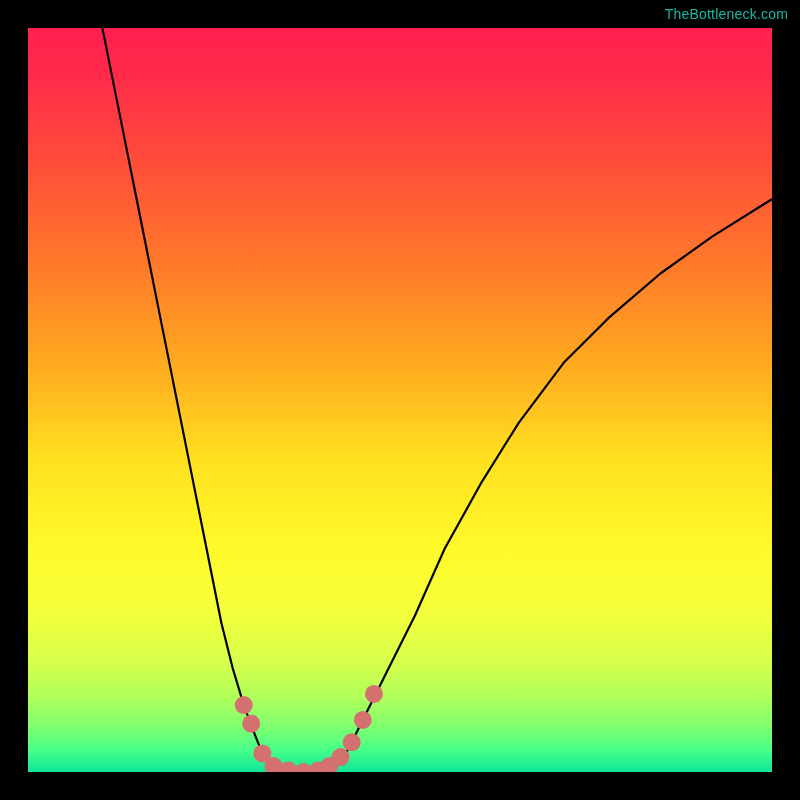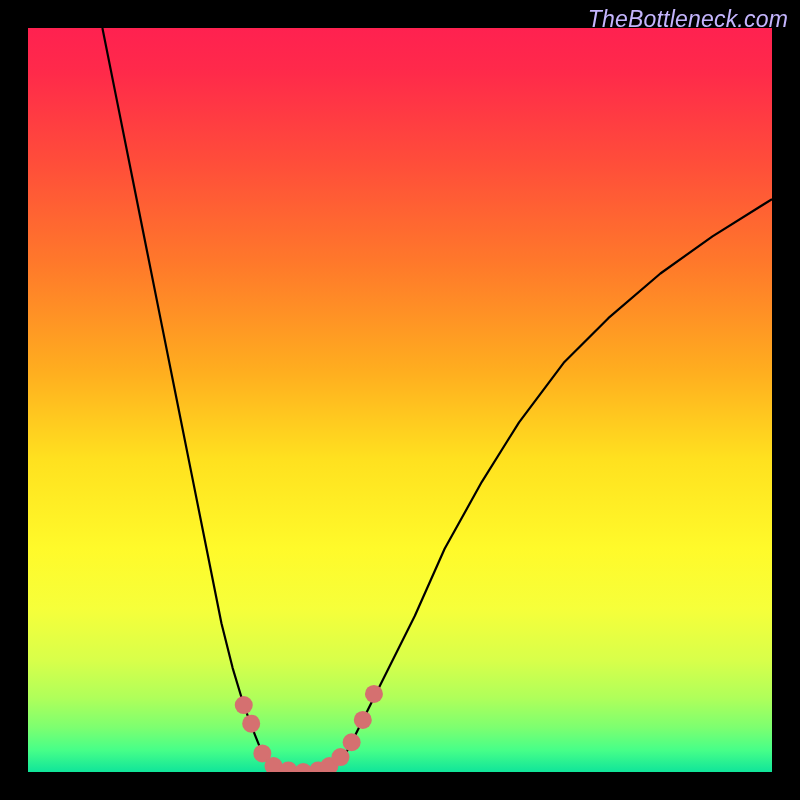--- a/index.html
+++ b/index.html
@@ -8,25 +8,24 @@
     position: relative;
     width: 800px;
     height: 800px;
     background: #000;
   }
   .watermark {
     position: absolute;
     top: 6px;
     right: 12px;
     font-family: Arial, Helvetica, sans-serif;
-    font-size: 23px;
-    color: #c4b5fd;
+    font-size: 14px;
+    color: #14b8a6;
     font-weight: 400;
     letter-spacing: 0.2px;
-    font-style: italic;
   }
   .plot {
     position: absolute;
     left: 28px;
     top: 28px;
     width: 744px;
     height: 744px;
   }
   .plot svg { display: block; width: 100%; height: 100%; }
 </style>

